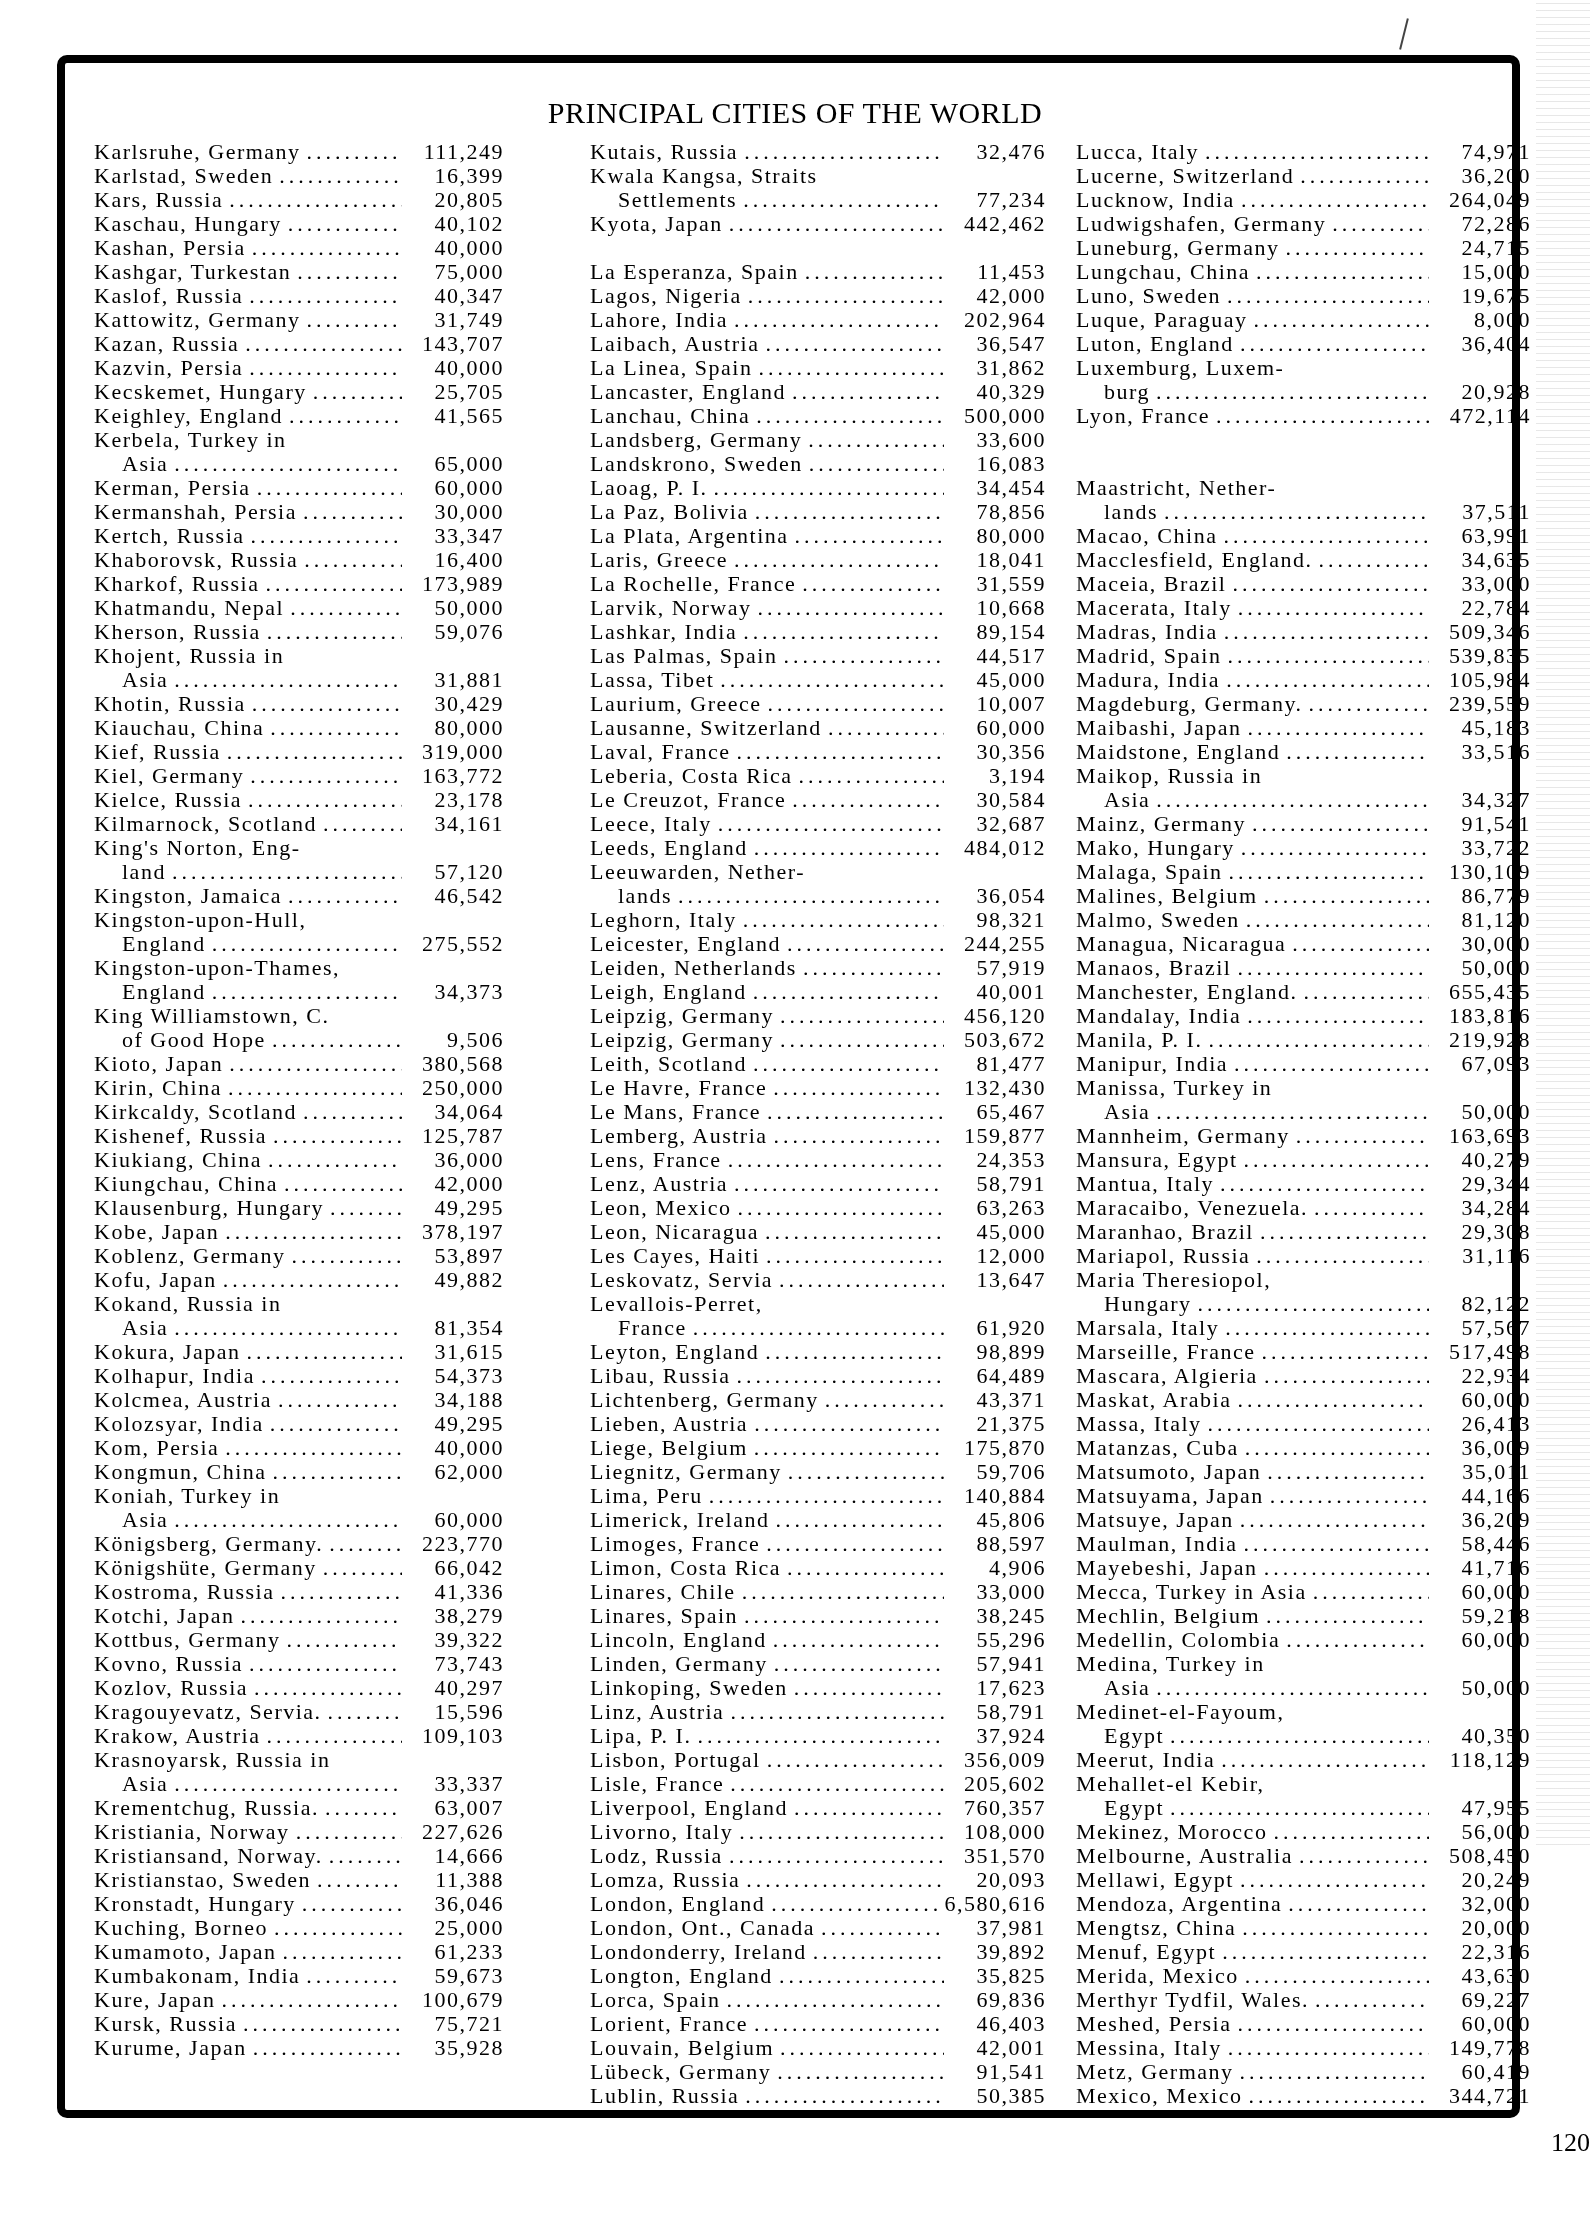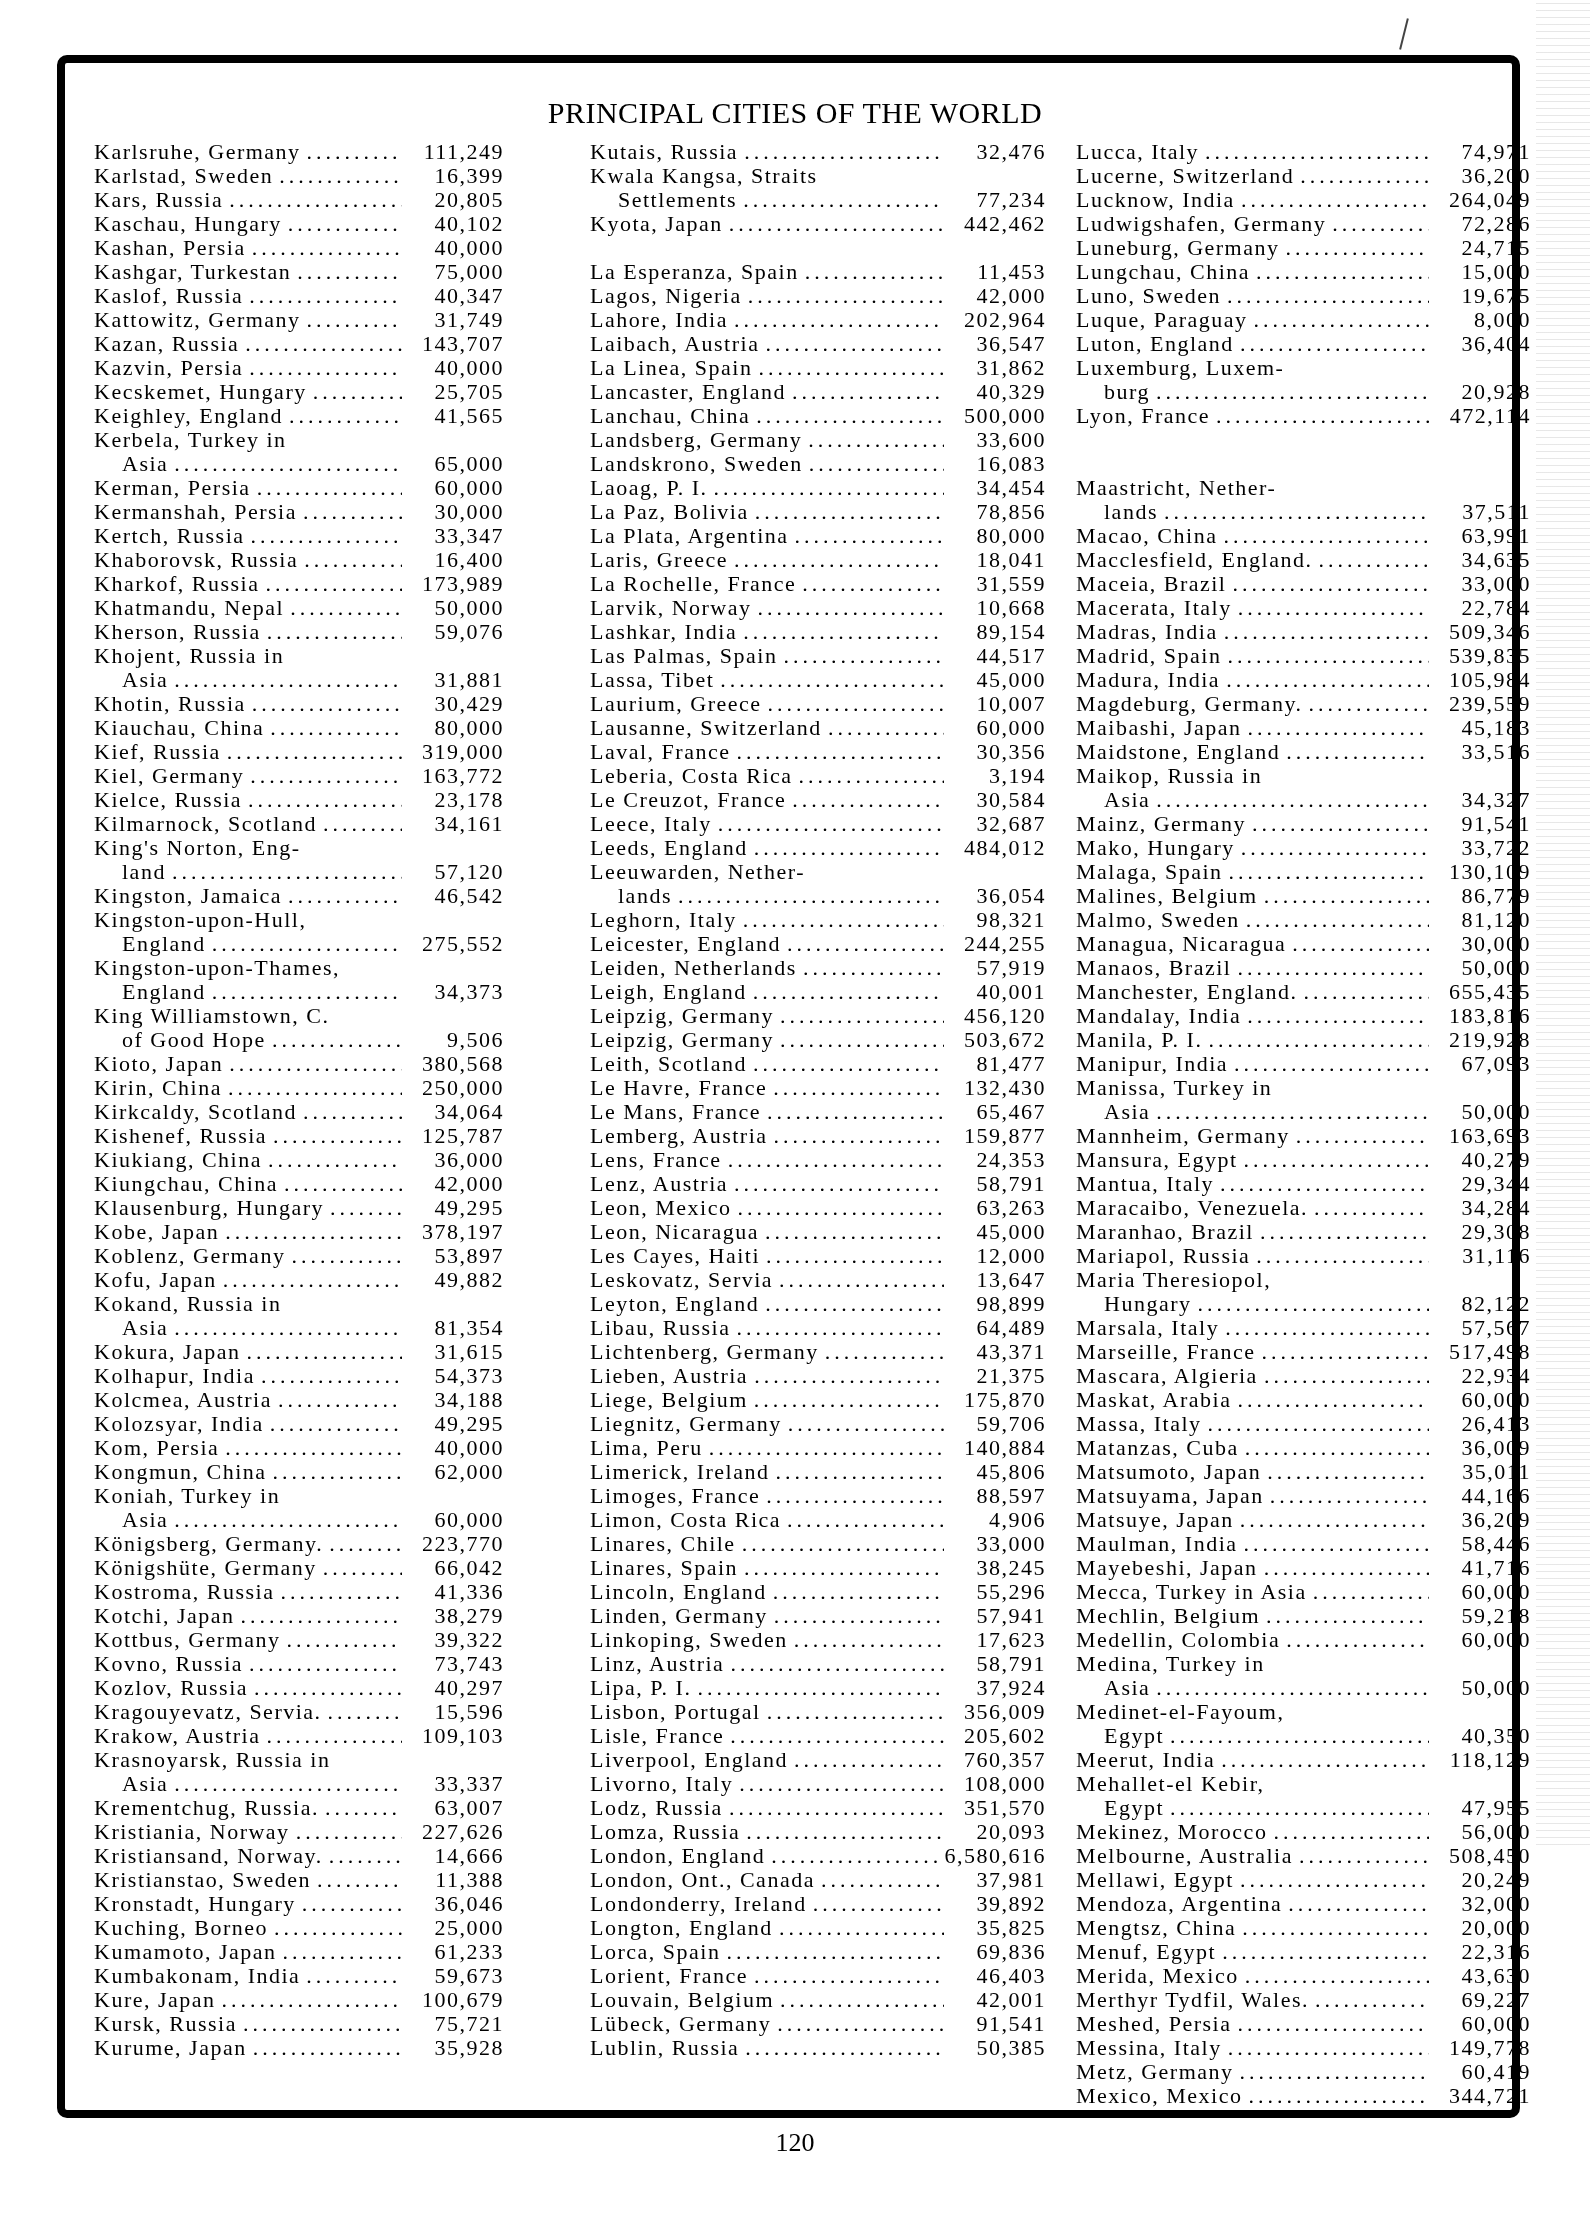--- a/index.html
+++ b/index.html
@@ -18,21 +18,21 @@
   .col-3 { left: 1076px; width: 455px; }
   .entry { font-family: "Liberation Serif", serif; font-size: 22px; line-height: 24px; letter-spacing: 1.5px; }
   .line { display: flex; justify-content: space-between; white-space: nowrap; height: 24px; }
   .line .name { overflow: hidden; }
   .line .cont { padding-left: 28px; }
   .dots { flex: 1; overflow: hidden; margin: 0 6px; color: #000; letter-spacing: 4px; }
   .dots::after { content: "........................................................"; }
   .pop { text-align: right; min-width: 96px; }
   .gap { height: 24px; }
   .gap2 { height: 48px; }
-  .pageno { position: absolute; top: 2128px; left: 0; width: 1590px; text-align: center;
+  .pageno { position: absolute; top: 2128px; left: 0; width: 1590px; text-align: right;
             font-family: "Liberation Serif", serif; font-size: 26px; }
   .tick { position: absolute; left: 1403px; top: 18px; width: 2px; height: 32px; background: #444; transform: rotate(14deg); }
 </style>
 </head>
 <body>
 
 <div class="tick"></div>
 <div class="edge-shadow"></div>
 <div class="frame"></div>
 
@@ -882,20 +882,30 @@
     </div>
     <div>
       <div class="line">
         <span class="name">Leskovatz, Servia</span>
         <span class="dots"></span>
         <span class="pop">13,647</span>
       </div>
     </div>
     <div>
       <div class="line">
+        <span class="name">Levallois-Perret,</span>
+      </div>
+      <div class="line">
+        <span class="name cont">France</span>
+        <span class="dots"></span>
+        <span class="pop">61,920</span>
+      </div>
+    </div>
+    <div>
+      <div class="line">
         <span class="name">Leyton, England</span>
         <span class="dots"></span>
         <span class="pop">98,899</span>
       </div>
     </div>
     <div>
       <div class="line">
         <span class="name">Libau, Russia</span>
         <span class="dots"></span>
         <span class="pop">64,489</span>

